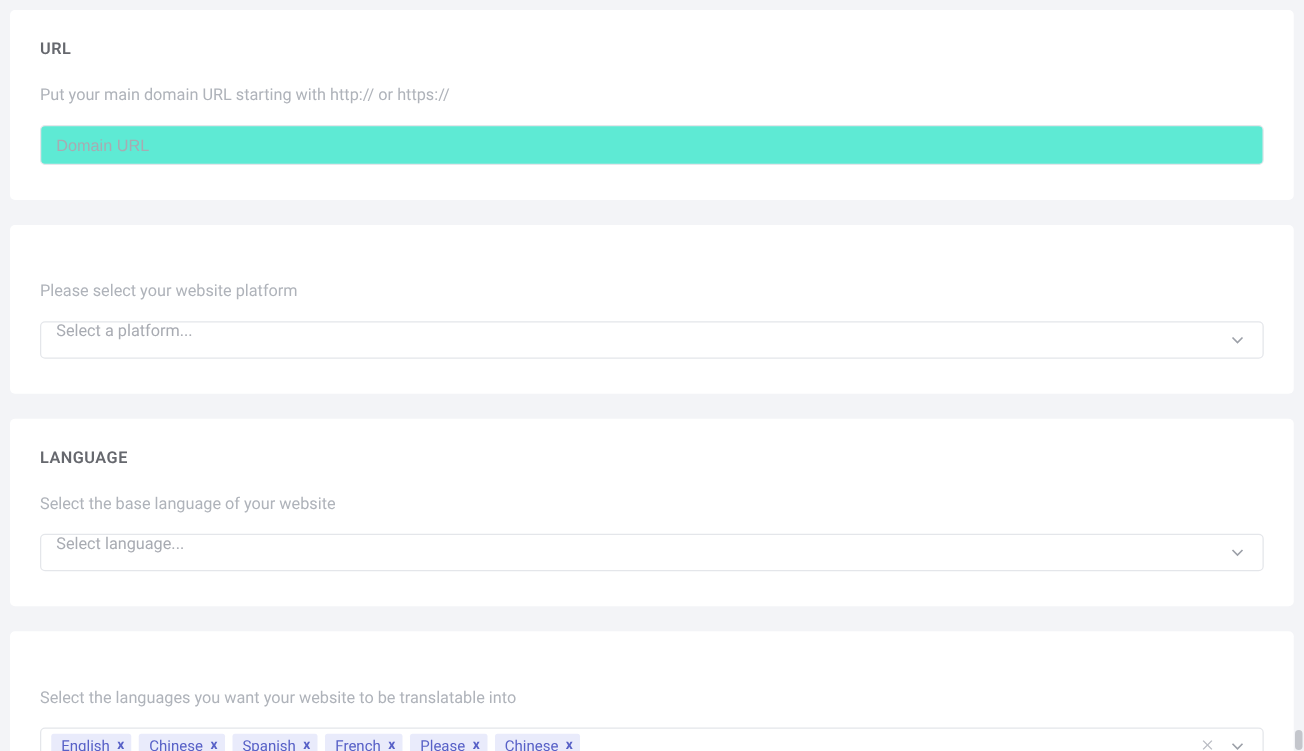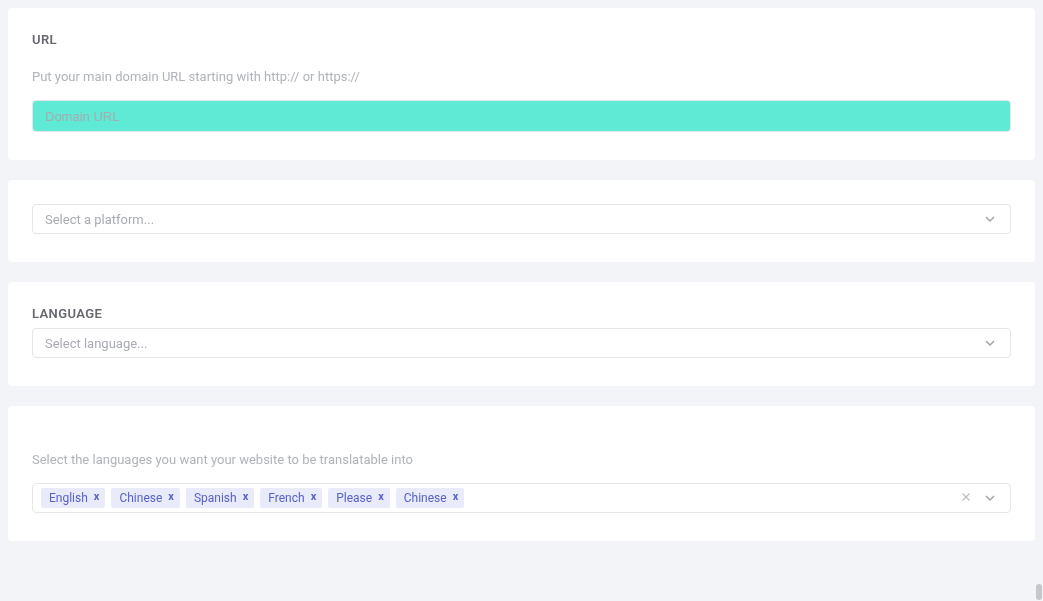--- a/index.html
+++ b/index.html
@@ -51,21 +51,20 @@
     .text-input::placeholder,
     .select-placeholder {
       color: #a8abb2;
       font-size: 13px;
     }
     .select-row {
       border: 1px solid #e4e6ea;
       border-radius: 4px;
       background: #fff;
       display: flex;
-      align-items: center;
       min-height: 30px;
       padding: 0 12px;
       justify-content: space-between;
       cursor: pointer;
     }
     .tag-select-row {
       border: 1px solid #e4e6ea;
       border-radius: 4px;
       background: #fff;
       display: flex;
@@ -125,32 +124,34 @@
 
 <div class="card">
   <div class="section-title">URL</div>
   <div class="section-helper">Put your main domain URL starting with http:// or https://</div>
   <div class="input-wrap">
     <input type="text" class="text-input" placeholder="Domain URL" style="">
   </div>
 </div>
 
 <div class="card">
+  <div class="section-helper">Please select your website platform</div>
   <div class="select-row">
     <span class="select-placeholder">Select a platform...</span>
     <span class="chevron">
       <svg viewBox="0 0 24 24" fill="none" stroke="currentColor" stroke-width="2">
           <polyline points="6 9 12 15 18 9"></polyline>
         </svg>
     </span>
   </div>
 </div>
 
 <div class="card">
   <div class="section-title">LANGUAGE</div>
+  <div class="section-helper">Select the base language of your website</div>
   <div class="select-row">
     <span class="select-placeholder">Select language...</span>
     <span class="chevron">
       <svg viewBox="0 0 24 24" fill="none" stroke="currentColor" stroke-width="2">
           <polyline points="6 9 12 15 18 9"></polyline>
         </svg>
     </span>
   </div>
 </div>
 

